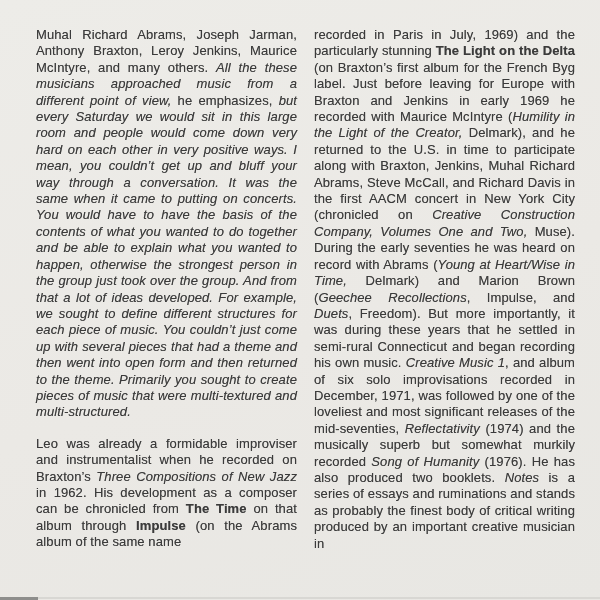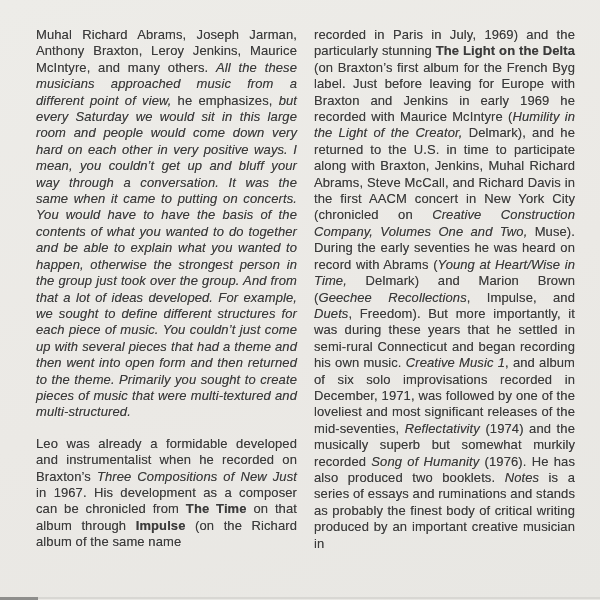--- a/index.html
+++ b/index.html
@@ -51,21 +51,21 @@
     background:var(--edge-dark);
   }
 </style>
 </head>
 <body>
 
 <div class="scan">
   <div class="columns">
     <div class="col">
         <p><span>Muhal Richard Abrams, Joseph Jarman, Anthony Braxton, Leroy Jenkins, Maurice McIntyre, and many others. </span><span class="it">All the these musicians approached music from a different point of view,</span><span> he emphasizes, </span><span class="it">but every Saturday we would sit in this large room and people would come down very hard on each other in very positive ways. I mean, you couldn’t get up and bluff your way through a conversation. It was the same when it came to putting on concerts. You would have to have the basis of the contents of what you wanted to do together and be able to explain what you wanted to happen, otherwise the strongest person in the group just took over the group. And from that a lot of ideas developed. For example, we sought to define different structures for each piece of music. You couldn’t just come up with several pieces that had a theme and then went into open form and then returned to the theme. Primarily you sought to create pieces of music that were multi-textured and multi-structured.</span></p>
-        <p><span>Leo was already a formidable developed and instrumentalist when he recorded on Braxton’s </span><span class="it">Three Compositions of New Just</span><span> in 1967. His development as a composer can be chronicled from </span><span class="bd">The Time</span><span> on that album through </span><span class="bd">Impulse</span><span> (on the Richard album of the same name</span></p>
+        <p><span>Leo was already a formidable improviser and instrumentalist when he recorded on Braxton’s </span><span class="it">Three Compositions of New Jazz</span><span> in 1962. His development as a composer can be chronicled from </span><span class="bd">The Time</span><span> on that album through </span><span class="bd">Impulse</span><span> (on the Abrams album of the same name</span></p>
       </div>
     <div class="col">
         <p><span>recorded in Paris in July, 1969) and the particularly stunning </span><span class="bd">The Light on the Delta</span><span> (on Braxton’s first album for the French Byg label. Just before leaving for Europe with Braxton and Jenkins in early 1969 he recorded with Maurice McIntyre (</span><span class="it">Humility in the Light of the Creator,</span><span> Delmark), and he returned to the U.S. in time to participate along with Braxton, Jenkins, Muhal Richard Abrams, Steve McCall, and Richard Davis in the first AACM concert in New York City (chronicled on </span><span class="it">Creative Construction Company, Volumes One and Two,</span><span> Muse). During the early seventies he was heard on record with Abrams (</span><span class="it">Young at Heart/Wise in Time,</span><span> Delmark) and Marion Brown (</span><span class="it">Geechee Recollections</span><span>, Impulse, and </span><span class="it">Duets</span><span>, Freedom). But more importantly, it was during these years that he settled in semi-rural Connecticut and began recording his own music. </span><span class="it">Creative Music 1</span><span>, and album of six solo improvisations recorded in December, 1971, was followed by one of the loveliest and most significant releases of the mid-seventies, </span><span class="it">Reflectativity</span><span> (1974) and the musically superb but somewhat murkily recorded </span><span class="it">Song of Humanity</span><span> (1976). He has also produced two booklets. </span><span class="it">Notes</span><span> is a series of essays and ruminations and stands as probably the finest body of critical writing produced by an important creative musician in</span></p>
       </div>
   </div>
   <div class="edge-line"></div>
   <div class="edge-dark"></div>
 </div>
 
 </body></html>

